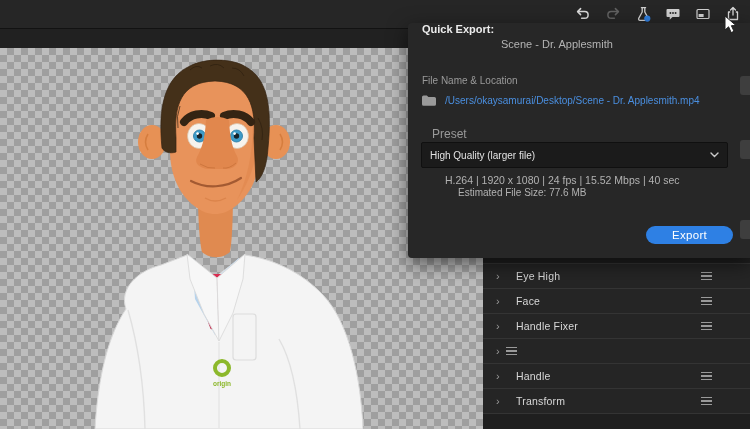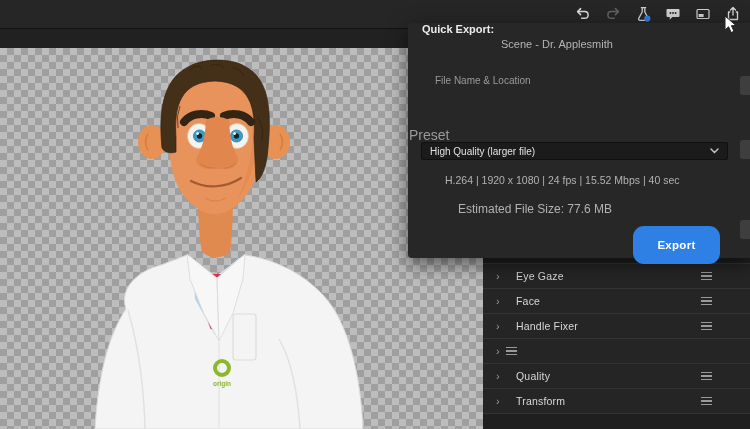--- a/index.html
+++ b/index.html
@@ -34,34 +34,34 @@
   .menu-icon { width:11px; display:flex; flex-direction:column; gap:2px; }
   .menu-icon i { display:block; height:1.4px; background:#9a9a9a; }
 
   
   .qe-panel { position:absolute; left:408px; top:23px; width:342px; height:235px;
               background:#272727; border-radius:4px 0 0 4px;
               box-shadow:0 6px 20px rgba(0,0,0,.55); z-index:40; }
   .qe-panel * { position:absolute; }
   .qe-title { left:14px; top:0; font-size:11px; font-weight:bold; color:#ececec; }
   .qe-scene { left:93px; top:15px; font-size:11px; color:#b4b4b4;text-align:right; }
-  .qe-file-label { left:14px; top:52px; font-size:10px; color:#9a9a9a;margin-left:13px; }
+  .qe-file-label { left:14px; top:52px; font-size:10px; color:#9a9a9a; }
   .qe-file-row { left:14px; top:69px; width:310px; height:16px; display:flex; align-items:center; }
   .qe-file-row svg { position:static; margin-right:9px; }
   .qe-link { position:static; font-size:10px; color:#4a8fe0; white-space:nowrap; }
-  .qe-preset-label { left:1px; top:104px; font-size:14px; color:#9a9a9a; }
+  .qe-preset-label { left:24px; top:104px; font-size:12px; color:#9a9a9a; }
   .qe-dropdown { left:13px; top:119px; width:307px; height:18px; background:#1b1b1b;
                  border:1px solid #101010; border-radius:2px; display:flex; align-items:center;
-                 padding:4px 8px; justify-content:space-between; }
+                 padding:12px 8px; justify-content:space-between; }
   .qe-dropdown span { position:static; font-size:10px; color:#e2e2e2; }
   .qe-dropdown svg { position:static; }
   .qe-info { left:14px; top:151px; font-size:10.5px; color:#b2b2b2;margin-left:23px; }
-  .qe-size { left:14px; top:179px; font-size:12px; color:#b2b2b2;padding-left:36px; }
-  .qe-export { left:225px; top:203px; width:87px; height:38px; border-radius:11px;
-               background:#2e80e4; border:none; color:#fff; font-size:11.5px; font-weight:bold;
+  .qe-size { left:14px; top:164px; font-size:10px; color:#b2b2b2;padding-left:36px; }
+  .qe-export { left:238px; top:203px; width:87px; height:18px; border-radius:11px;
+               background:#2e80e4; border:none; color:#fff; font-size:11.5px; font-weight:normal;
                font-family:"Liberation Sans",sans-serif; display:flex; align-items:center;
                justify-content:center; letter-spacing:.3px; }
 
   
   .edge-frag { position:absolute; left:740px; width:10px; height:19px; background:#3e3e3e;
                border-radius:3px 0 0 3px; z-index:45; }
 
   
   .cursor { position:absolute; left:724px; top:15px; z-index:100; }
 </style>
@@ -177,21 +177,21 @@
 
       <path d="M191,133 C206,141 226,140 241,130" fill="none" stroke="#a35a32" stroke-width="2.2" stroke-linecap="round"></path>
       <path d="M205,150 Q215,156 226,150" fill="none" stroke="#d0753b" stroke-width="1.4" opacity="0.5"></path>
     </svg>
   </div>
 
   <div class="props-panel">
     <div class="behavior-list">
       <div class="behavior-row">
         <span class="chev">›</span>
-        <span class="behavior-label">Eye Gaze</span>
+        <span class="behavior-label">Eye High</span>
         <span class="menu-icon">
             <i></i>
             <i></i>
             <i></i>
           </span>
       </div>
       <div class="behavior-row">
         <span class="chev">›</span>
         <span class="behavior-label">Face</span>
         <span class="menu-icon">
@@ -212,21 +212,21 @@
       <div class="behavior-row">
         <span class="chev">›</span>
         <span class="menu-icon">
             <i></i>
             <i></i>
             <i></i>
           </span>
       </div>
       <div class="behavior-row">
         <span class="chev">›</span>
-        <span class="behavior-label">Quality</span>
+        <span class="behavior-label">Handle</span>
         <span class="menu-icon">
             <i></i>
             <i></i>
             <i></i>
           </span>
       </div>
       <div class="behavior-row">
         <span class="chev">›</span>
         <span class="behavior-label">Transform</span>
         <span class="menu-icon">
@@ -236,20 +236,28 @@
           </span>
       </div>
     </div>
   </div>
 
   <div class="qe-panel">
     <span class="qe-title">Quick Export:</span>
     <span class="qe-scene">Scene - Dr. Applesmith</span>
 
     <span class="qe-file-label">File Name &amp; Location</span>
+    <div class="qe-file-row">
+      <span style="position:static;display:flex;">
+          <svg width="14" height="11" viewBox="0 0 14 11">
+            <path d="M0,2 q0,-1.6 1.6,-1.6 h3.2 l1.6,1.6 h6 q1.6,0 1.6,1.6 v5.6 q0,1.6 -1.6,1.6 h-10.8 q-1.6,0 -1.6,-1.6 Z" fill="#9a9a9a"></path>
+          </svg>
+        </span>
+      <span class="qe-link">/Users/okaysamurai/Desktop/Scene - Dr. Applesmith.mp4</span>
+    </div>
 
     <span class="qe-preset-label">Preset</span>
     <div class="qe-dropdown">
       <span>High Quality (larger file)</span>
       <span style="display:flex;">
           <svg width="9" height="6" viewBox="0 0 9 6">
             <path d="M1,1 L4.5,4.5 L8,1" fill="none" stroke="#c9c9c9" stroke-width="1.4" stroke-linecap="round"></path>
           </svg>
         </span>
     </div>

